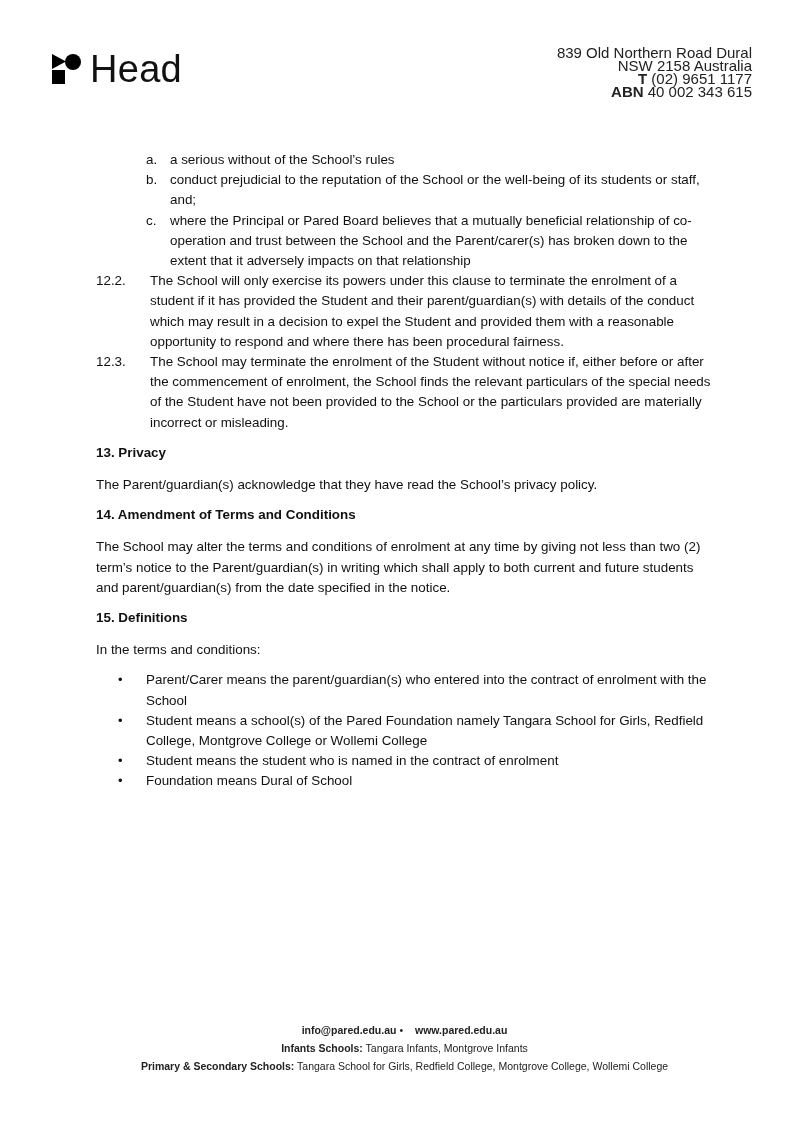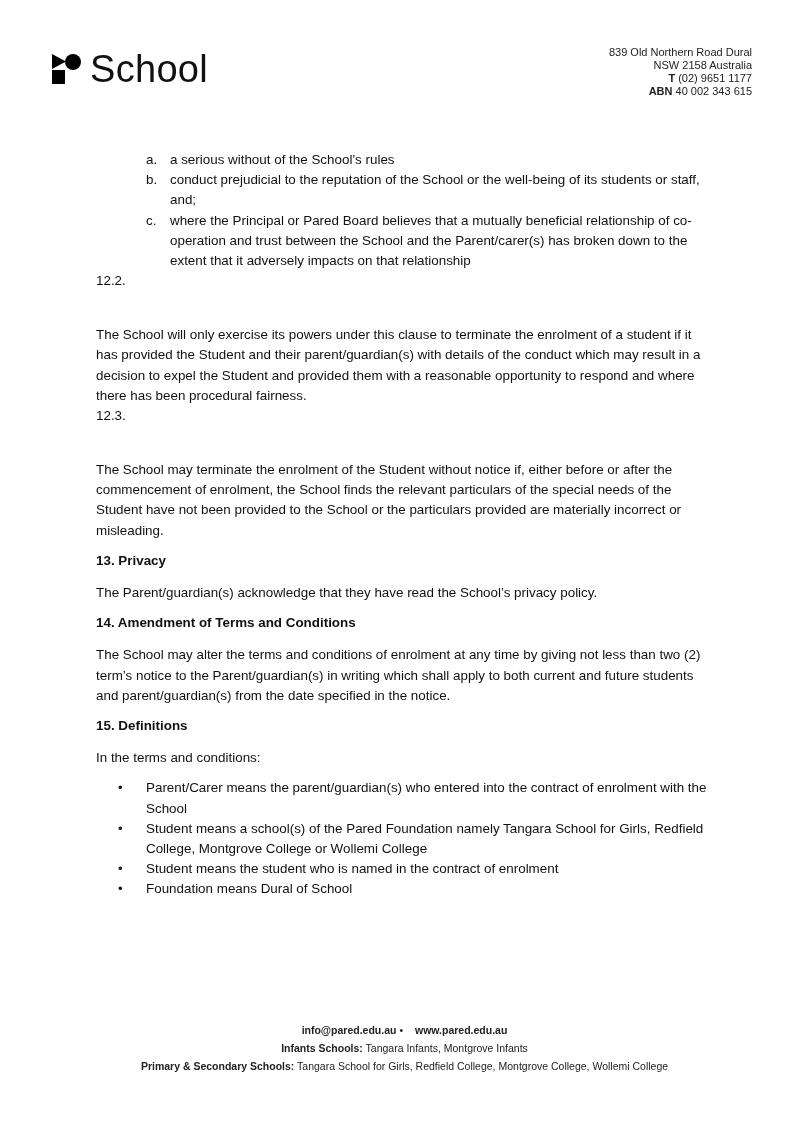--- a/index.html
+++ b/index.html
@@ -3,29 +3,29 @@
 <meta charset="utf-8">
 <style>
   html, body { margin: 0; padding: 0; background: #ffffff; }
   body { width: 800px; height: 1131px; position: relative; overflow: hidden;
          font-family: "Liberation Sans", sans-serif; color: #111; }
   .header-logo { position: absolute; left: 52px; top: 50px; display: flex; align-items: center; }
   .logo-mark { width: 30px; height: 30px; position: relative; }
   .logo-brand { font-family: "Liberation Sans", sans-serif; font-size: 38px; font-weight: 400;
                 color: #111; margin-left: 8px; letter-spacing: 0.3px; line-height: 1; }
   .address { position: absolute; right: 48px; top: 46px; text-align: right;
-             font-family: "Liberation Sans", sans-serif; font-size: 11px; line-height: 13px; color: #222; }
+             font-family: "Liberation Sans", sans-serif; font-size: 15px; line-height: 13px; color: #222; }
   .address b { font-weight: 700; }
 
   .body-text { position: absolute; left: 96px; top: 150px; width: 620px;
                font-family: "Liberation Sans", sans-serif; font-size: 13.4px; line-height: 20.2px; color: #111; }
   .sub-list { margin: 0; padding: 0; list-style: none; }
   .sub-item { display: flex; margin-left: 50px; }
   .sub-item .lbl { width: 24px; flex: 0 0 24px; }
-  .num-item { display: flex; flex-direction: column; }
+  .num-item { display: flex; }
   .num-item .lbl { width: 54px; flex: 0 0 54px; }
   .section { margin-top: 10px; }
   .section-heading { font-weight: 700; margin: 0 0 10px 0; }
   .para { margin: 12px 0 10px 0; }
   .bullets { list-style: none; margin: 10px 0 0 0; padding: 0; }
   .bullet-item { display: flex; margin-left: 22px; }
   .bullet-item .dot { width: 28px; flex: 0 0 28px; font-size: 13px; }
   .bullet-item b { font-weight: 400; }
 
   .footer { position: absolute; left: 0; right: 0; top: 1021px; text-align: center;
@@ -36,21 +36,21 @@
 <body>
 
 <div class="header-logo">
   <span class="logo-mark">
     <svg width="30" height="30" viewBox="0 0 30 30">
       <polygon points="0,0 0,15 14,7.5" fill="#000"></polygon>
       <circle cx="21" cy="8" r="8" fill="#000"></circle>
       <rect x="0" y="16" width="13" height="14" fill="#000"></rect>
     </svg>
   </span>
-  <span class="logo-brand">School</span>
+  <span class="logo-brand">Head</span>
 </div>
 
 <div class="address">
   <div>839 Old Northern Road Dural</div>
   <div>NSW 2158 Australia</div>
   <div><b>T</b> <span>(02) 9651 1177</span></div>
   <div><b>ABN</b> <span>40 002 343 615</span></div>
 </div>
 
 <div class="body-text">

